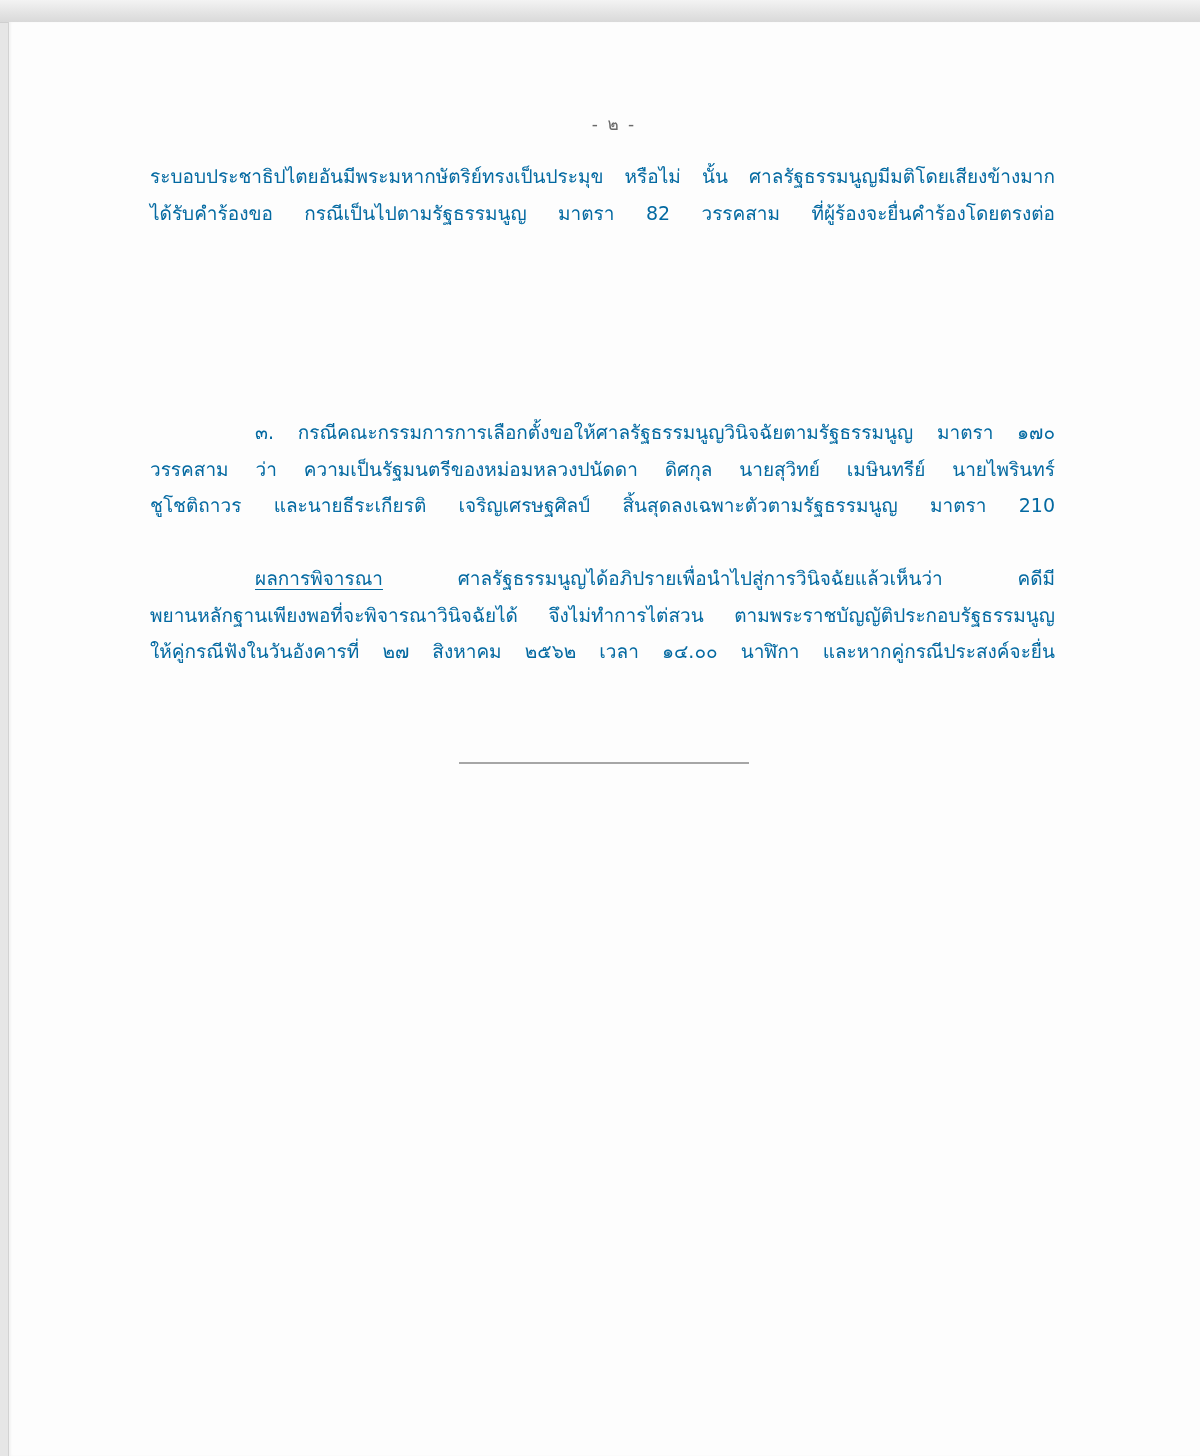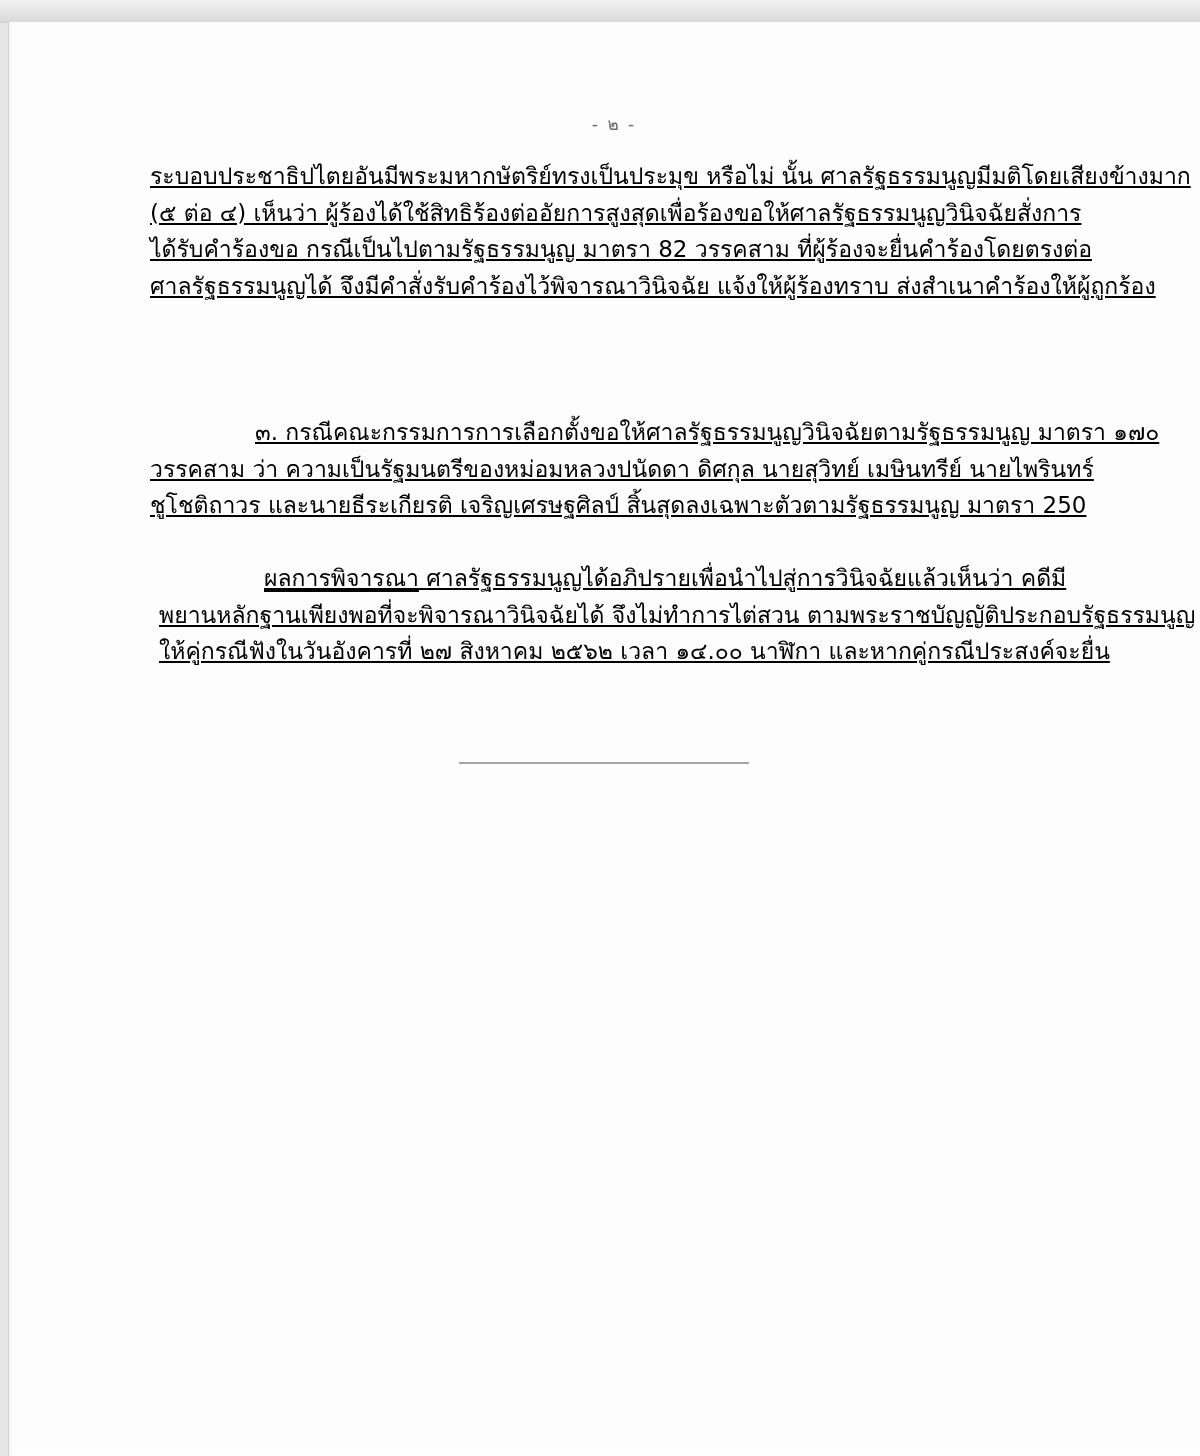--- a/index.html
+++ b/index.html
@@ -35,24 +35,23 @@
       width: 1210px;
       text-align: center;
       font-size: 17px;
       color: #6a6a6a;
       letter-spacing: 2px;
     }
     .para {
       position: absolute;
       left: 150px;
       width: 905px;
-      color: #000000;
-      font-size: 23px;
+      color: #0369a1;
+      font-size: 19px;
       line-height: 36.5px;
-      text-decoration: underline;
     }
     .line {
       display: block;
       white-space: nowrap;
       text-align: justify;
       text-align-last: justify;
       height: 36.5px;
     }
     .line.last {
       text-align-last: left;
@@ -62,50 +61,48 @@
     }
     .line.indent-sm {
       padding-left: 105px;
     }
     .underline {
       text-decoration: underline;
       text-underline-offset: 4px;
     }
     .p1 { top: 158px; }
     .p2 { top: 414px; }
-    .p3 { top: 560px; margin-left: 9px; }
+    .p3 { top: 560px; }
     .end-rule {
       position: absolute;
       left: 459px;
       top: 762px;
       width: 290px;
       height: 0;
       border-top: 2px solid #a6a6a6;
     }
   </style>
 </head>
 <body>
 
 <div class="top-bar"></div>
 
 <div class="page">
   <div class="page-number">- ๒ -</div>
 </div>
 
 <div class="para p1">
   <span class="line">ระบอบประชาธิปไตยอันมีพระมหากษัตริย์ทรงเป็นประมุข หรือไม่ นั้น ศาลรัฐธรรมนูญมีมติโดยเสียงข้างมาก</span>
-  <span class="line">(๕ ต่อ ๔) เห็นว่า ผู้ร้องได้ใช้สิทธิร้องต่ออัยการสูงสุดเพื่อร้องขอให้ศาลรัฐธรรมนูญวินิจฉัยสั่งการ</span>
   <span class="line">ได้รับคำร้องขอ กรณีเป็นไปตามรัฐธรรมนูญ มาตรา 82 วรรคสาม ที่ผู้ร้องจะยื่นคำร้องโดยตรงต่อ</span>
-  <span class="line">ศาลรัฐธรรมนูญได้ จึงมีคำสั่งรับคำร้องไว้พิจารณาวินิจฉัย แจ้งให้ผู้ร้องทราบ ส่งสำเนาคำร้องให้ผู้ถูกร้อง</span>
 </div>
 
 <div class="para p2">
   <span class="line indent">๓. กรณีคณะกรรมการการเลือกตั้งขอให้ศาลรัฐธรรมนูญวินิจฉัยตามรัฐธรรมนูญ มาตรา ๑๗๐</span>
   <span class="line">วรรคสาม ว่า ความเป็นรัฐมนตรีของหม่อมหลวงปนัดดา ดิศกุล นายสุวิทย์ เมษินทรีย์ นายไพรินทร์</span>
-  <span class="line">ชูโชติถาวร และนายธีระเกียรติ เจริญเศรษฐศิลป์ สิ้นสุดลงเฉพาะตัวตามรัฐธรรมนูญ มาตรา 250</span>
+  <span class="line">ชูโชติถาวร และนายธีระเกียรติ เจริญเศรษฐศิลป์ สิ้นสุดลงเฉพาะตัวตามรัฐธรรมนูญ มาตรา 210</span>
 </div>
 
 <div class="para p3">
   <span class="line indent-sm"><span class="underline">ผลการพิจารณา</span><span> ศาลรัฐธรรมนูญได้อภิปรายเพื่อนำไปสู่การวินิจฉัยแล้วเห็นว่า คดีมี</span></span>
   <span class="line">พยานหลักฐานเพียงพอที่จะพิจารณาวินิจฉัยได้ จึงไม่ทำการไต่สวน ตามพระราชบัญญัติประกอบรัฐธรรมนูญ</span>
   <span class="line">ให้คู่กรณีฟังในวันอังคารที่ ๒๗ สิงหาคม ๒๕๖๒ เวลา ๑๔.๐๐ นาฬิกา และหากคู่กรณีประสงค์จะยื่น</span>
 </div>
 
 <div class="end-rule"></div>
 

